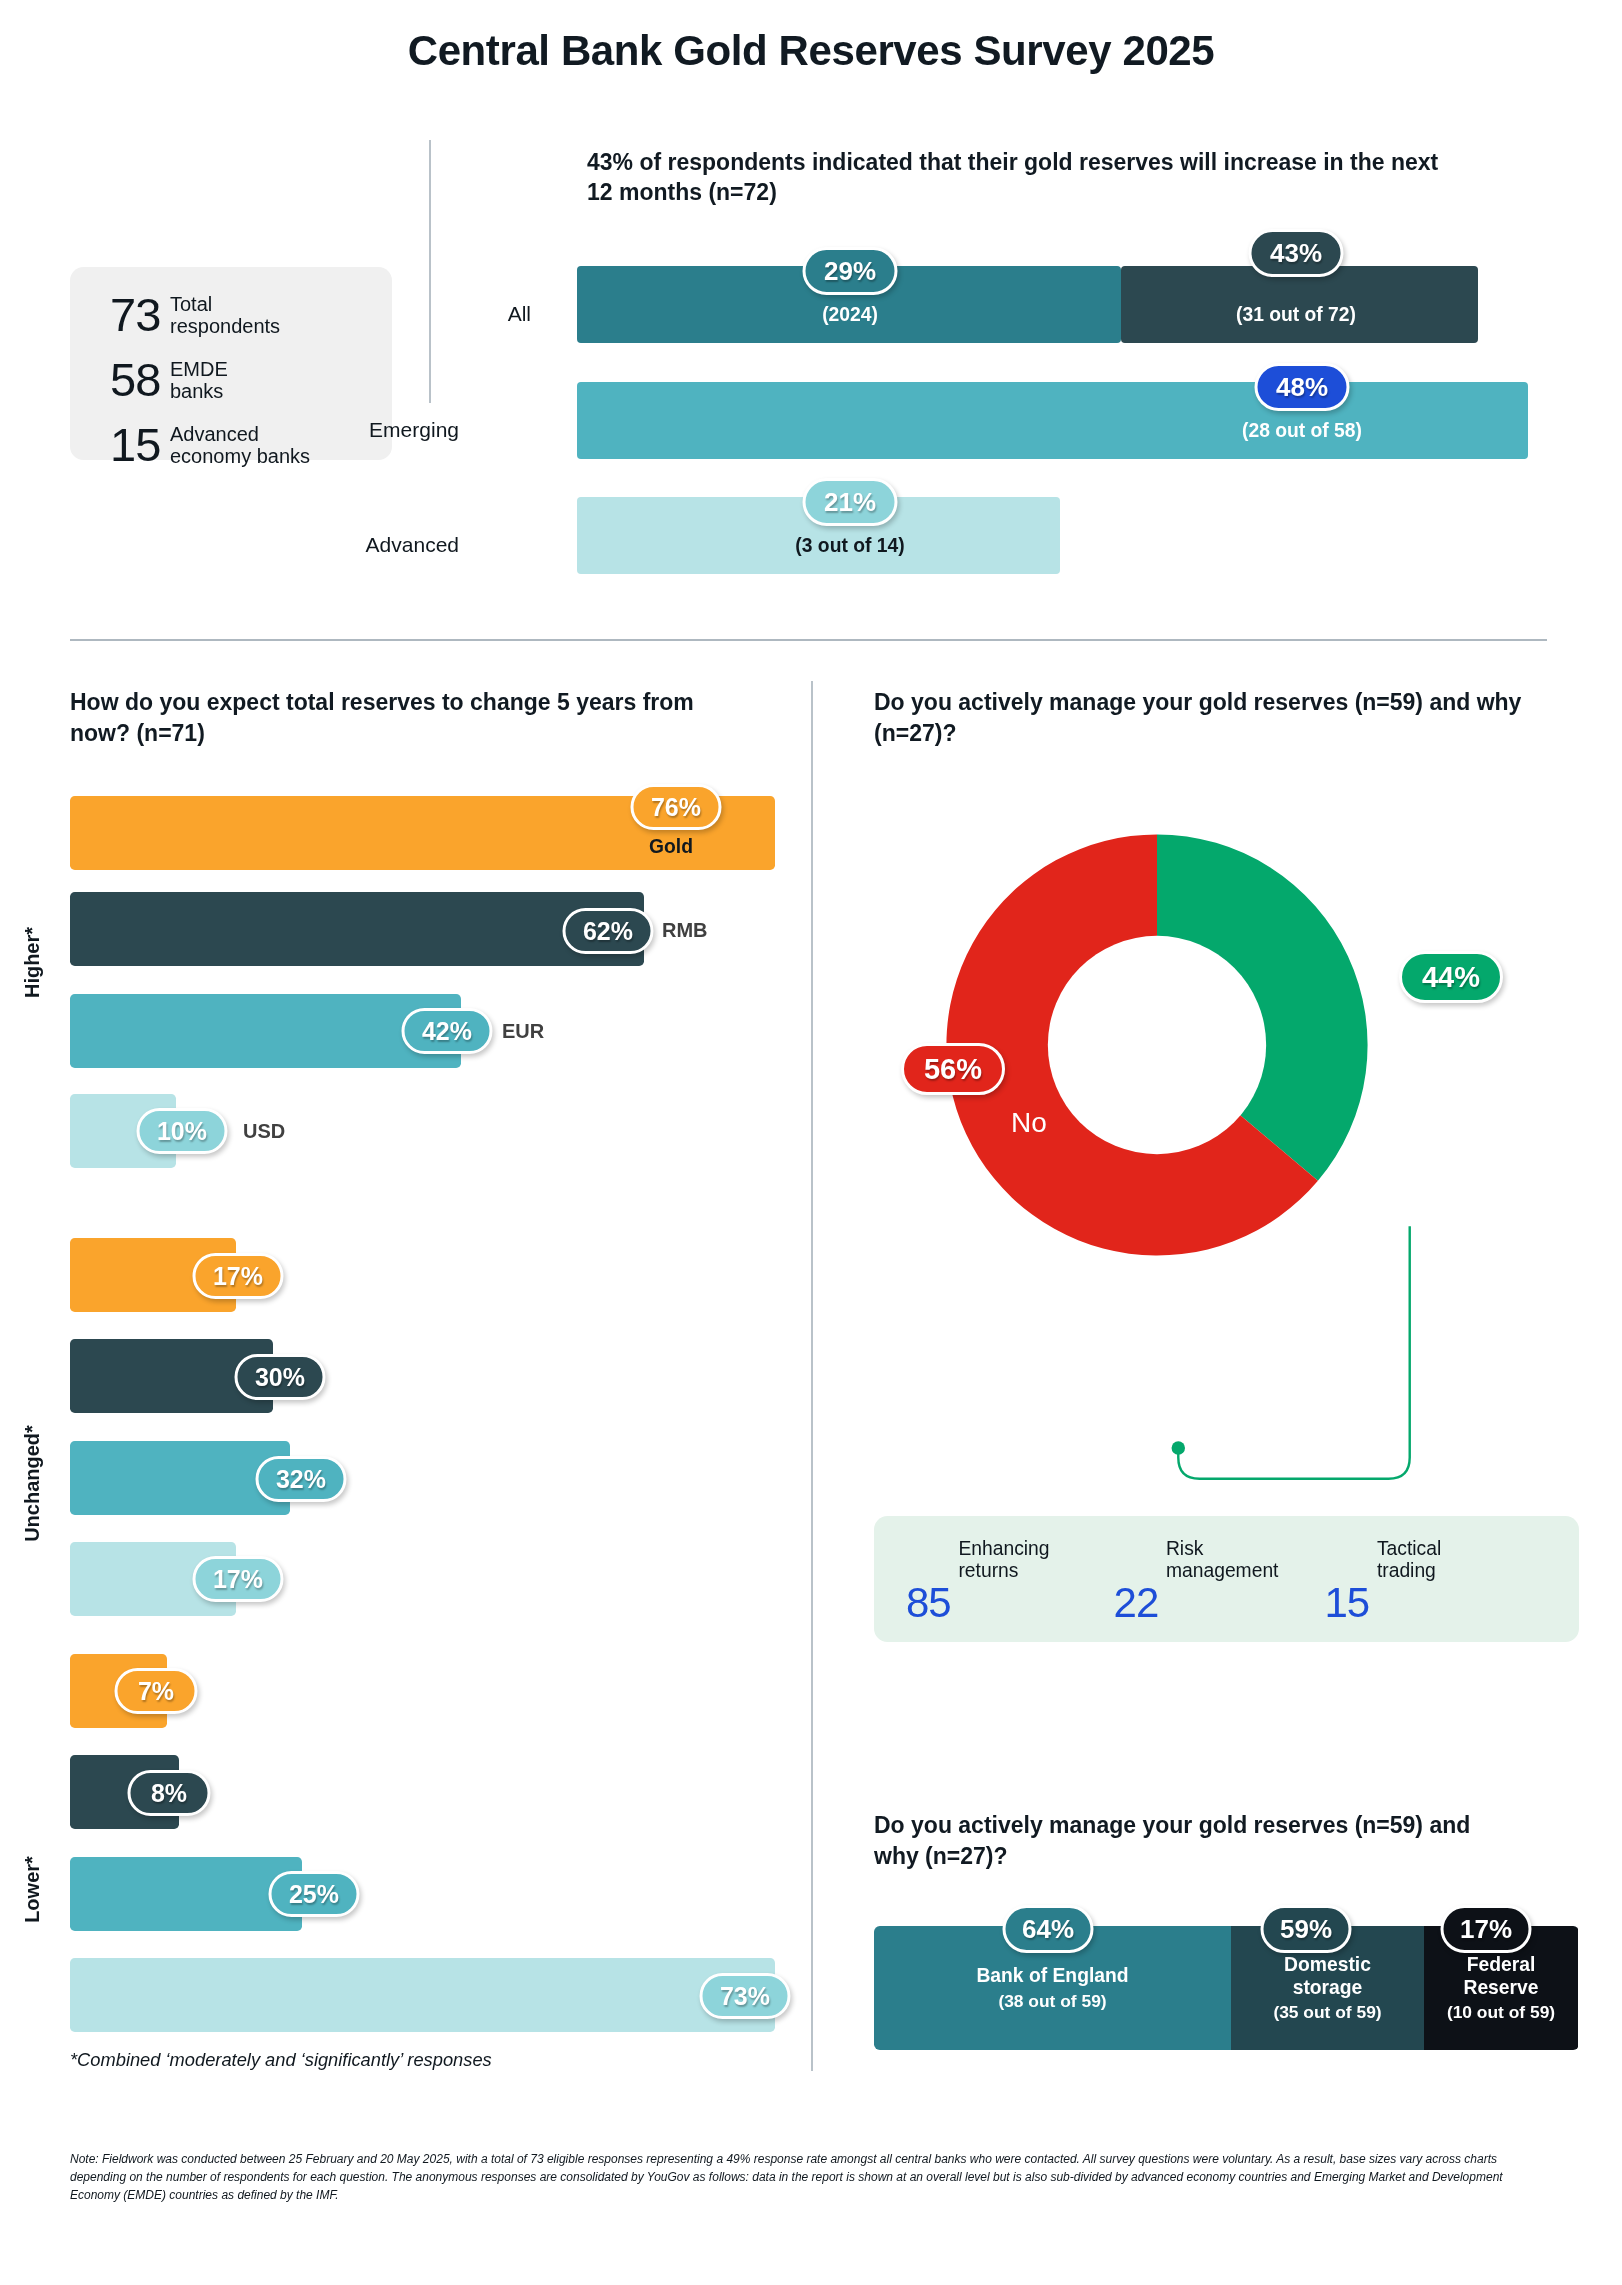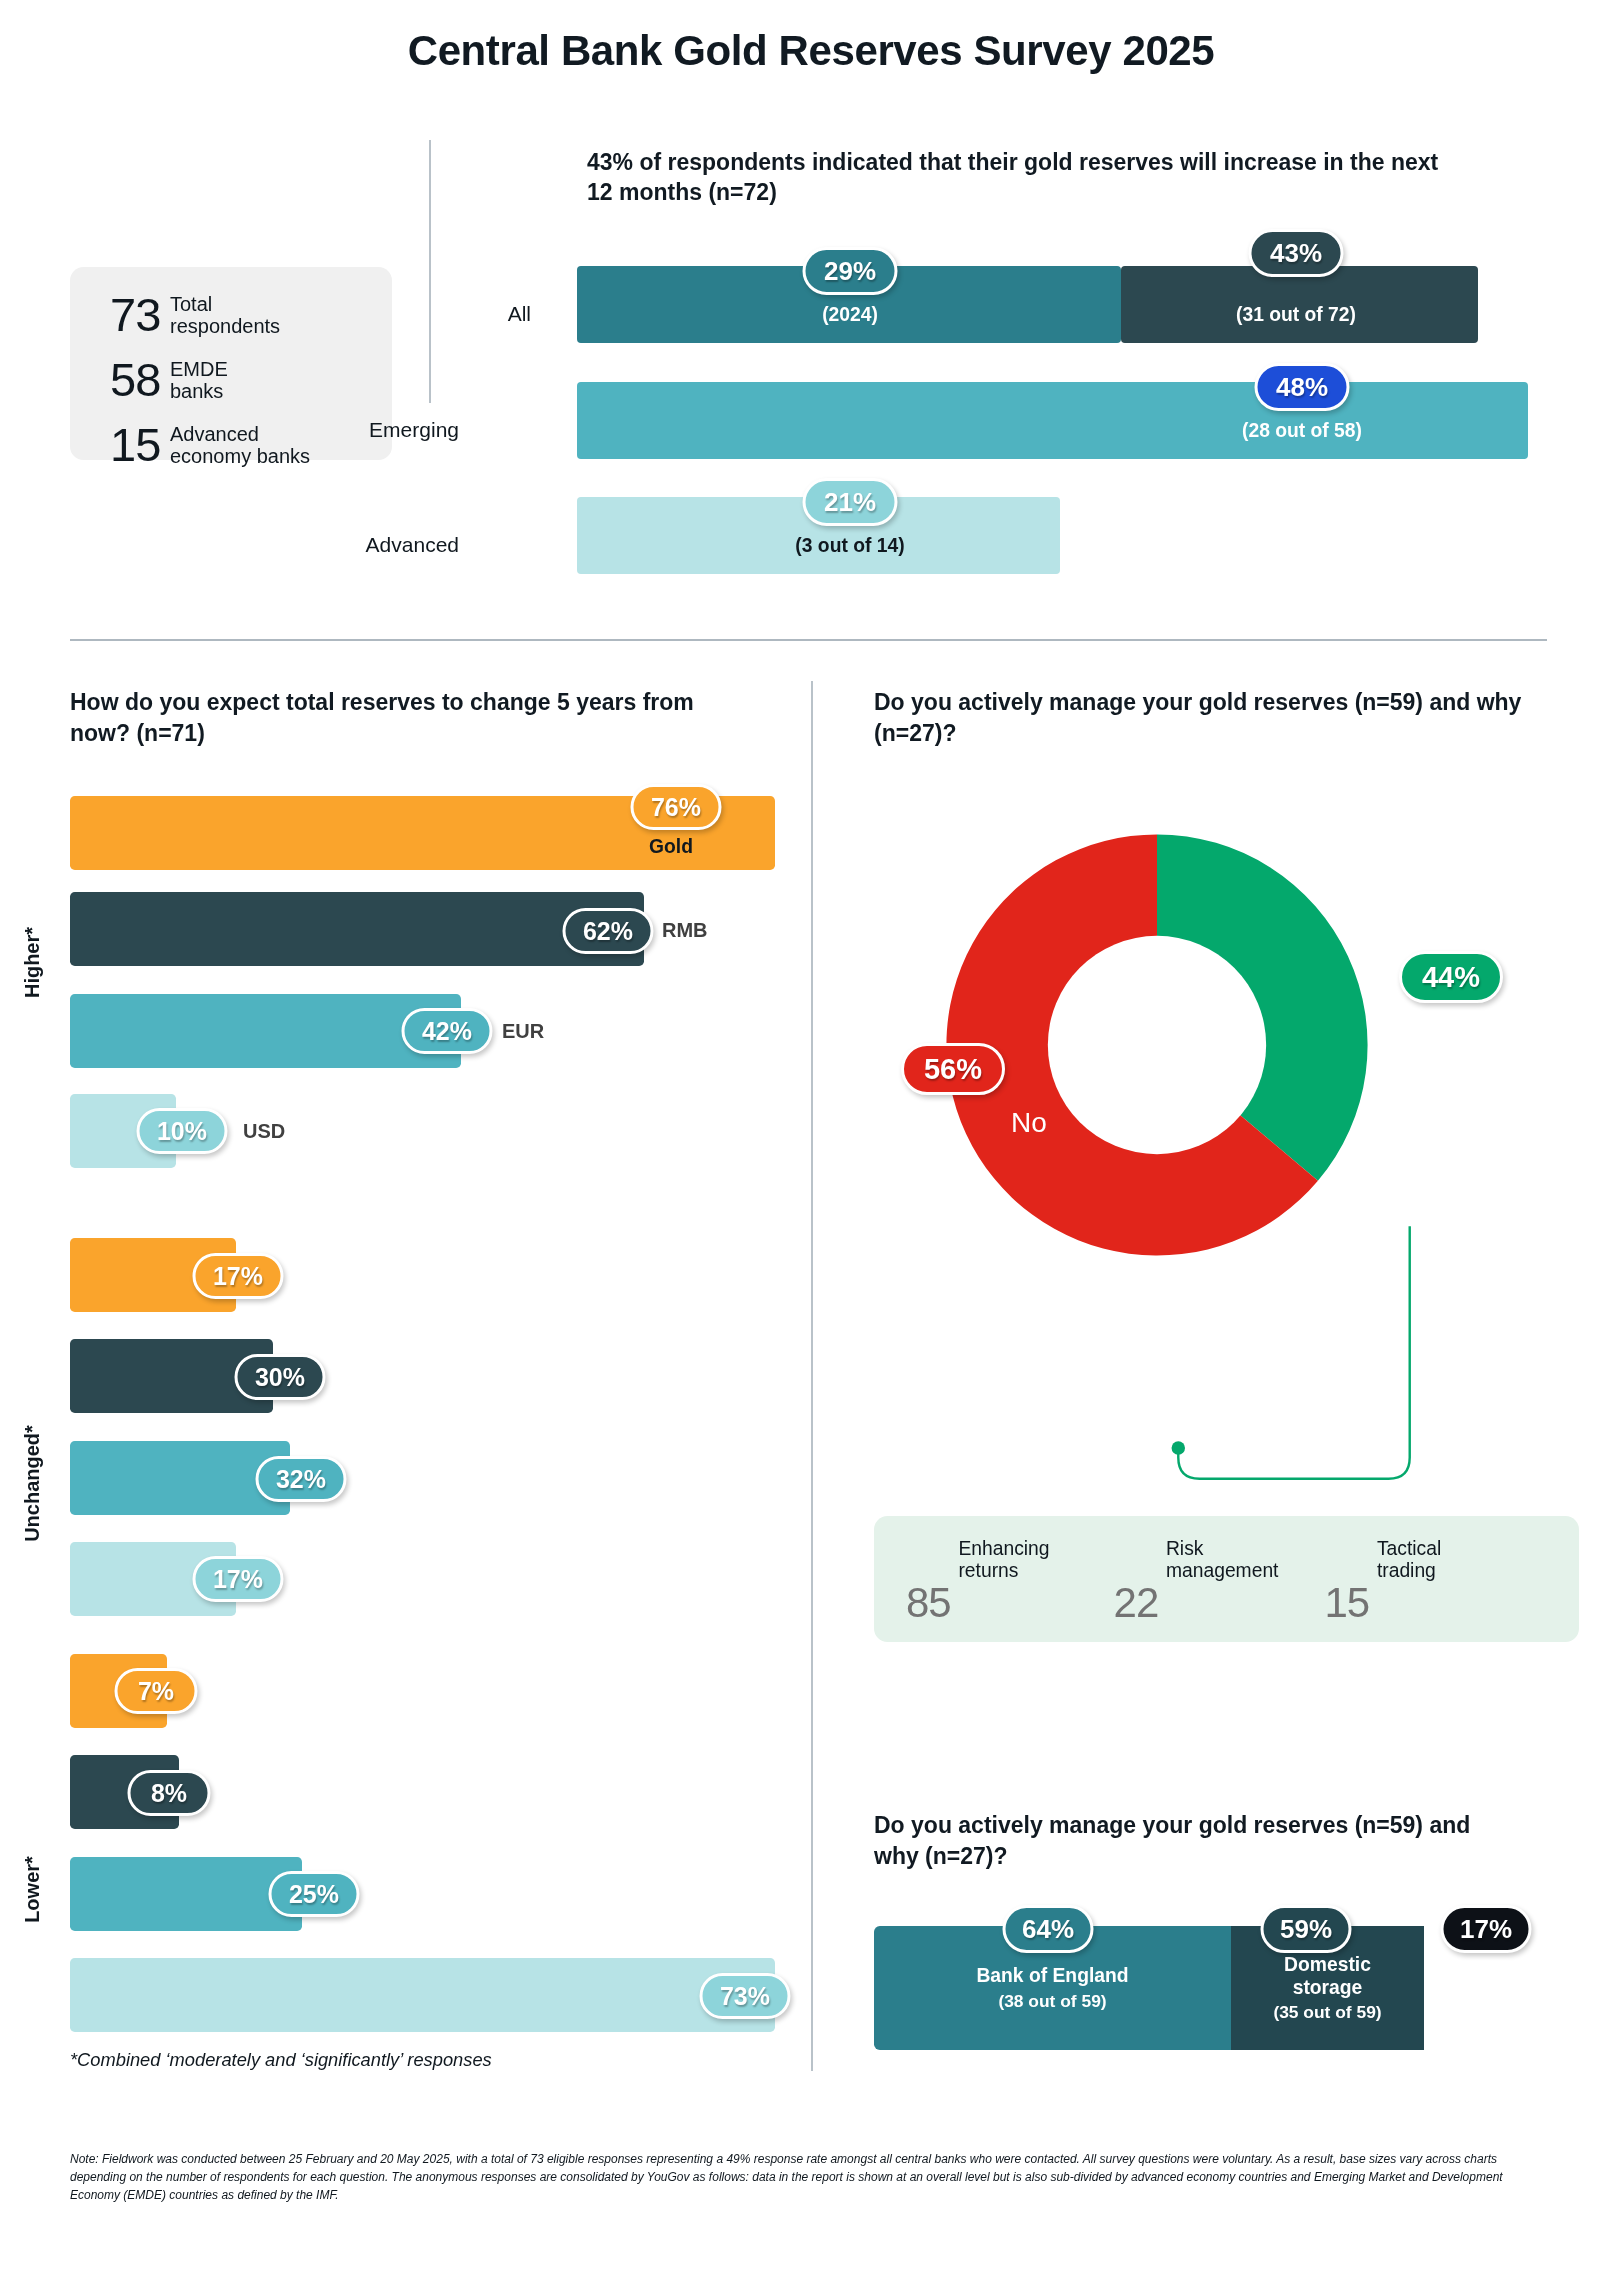--- a/index.html
+++ b/index.html
@@ -116,21 +116,21 @@
 
   #reasons-card {
     position: absolute; left: 874px; top: 1516px;
     width: 705px; height: 126px;
     background: #e4f2ea; border-radius: 13.5px;
     display: flex; align-items: center;
   }
   .reason { display: flex; align-items: flex-start; }
   .reason-num {
     font-size: 42px; font-weight: 400; line-height: 0.95;
-    letter-spacing: -1px; padding-right: 7.7px; color: #737373; margin-top: 48px;
+    letter-spacing: -1px; padding-right: 7.7px; color: #1d4ed8; margin-top: 48px;
   }
   .reason-lbl { font-size: 19.3px; line-height: 1.14; padding-top: 2.9px; color: #10181f; }
 
   #br-head {
     position: absolute; left: 874px; top: 1810px; width: 637px;
     font-size: 23px; font-weight: 700; line-height: 1.34; color: #111a22;
   }
   #stack-wrap {
     position: absolute; left: 874px; top: 1926px; width: 705px; height: 124px;
     display: flex; border-radius: 5.8px; overflow: hidden;
@@ -323,20 +323,24 @@
 
   <div id="stack-wrap">
     <div class="seg" style="width:357px; background:#2b7e8c;">
       <div class="seg-name">Bank of England</div>
       <div class="seg-sub">(38 out of 59)</div>
     </div>
     <div class="seg" style="width:193px; background:#234750;">
       <div class="seg-name">Domestic<br>storage</div>
       <div class="seg-sub">(35 out of 59)</div>
     </div>
+    <div class="seg" style="width:154px; background:#0d1117;">
+      <div class="seg-name">Federal<br>Reserve</div>
+      <div class="seg-sub">(10 out of 59)</div>
+    </div>
   </div>
 
   <div class="pill" style="left:1048px; top:1905px; width:91px; height:48px; font-size:26px; background:#2b7e8c;">
     <span>64%</span>
   </div>
   <div class="pill" style="left:1306px; top:1905px; width:91px; height:48px; font-size:26px; background:#234750;">
     <span>59%</span>
   </div>
   <div class="pill" style="left:1486px; top:1905px; width:91px; height:48px; font-size:26px; background:#0d1117;">
     <span>17%</span>

